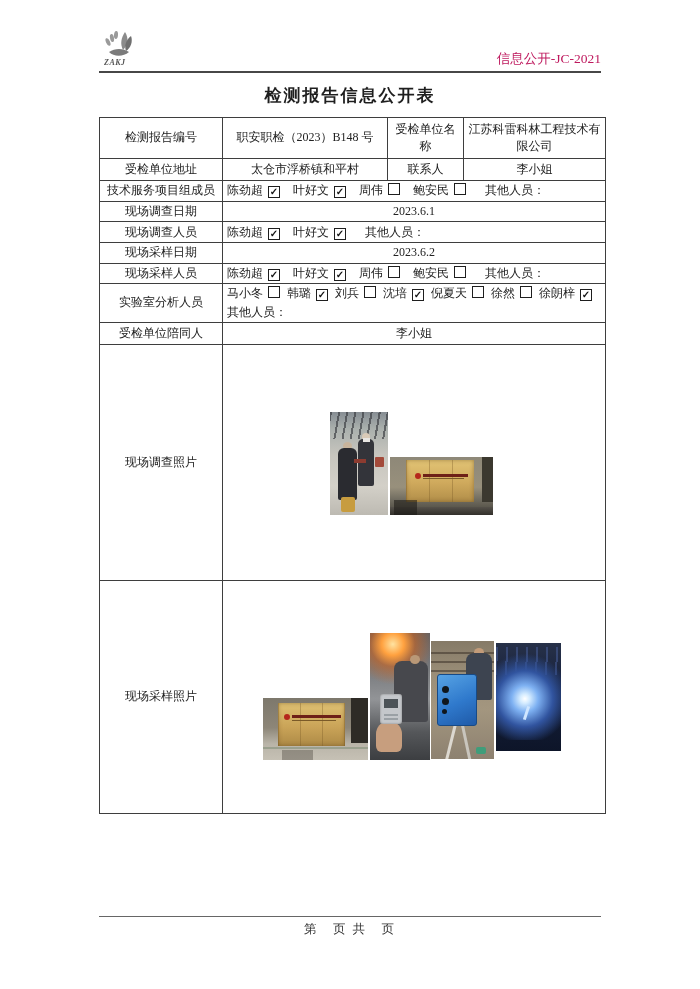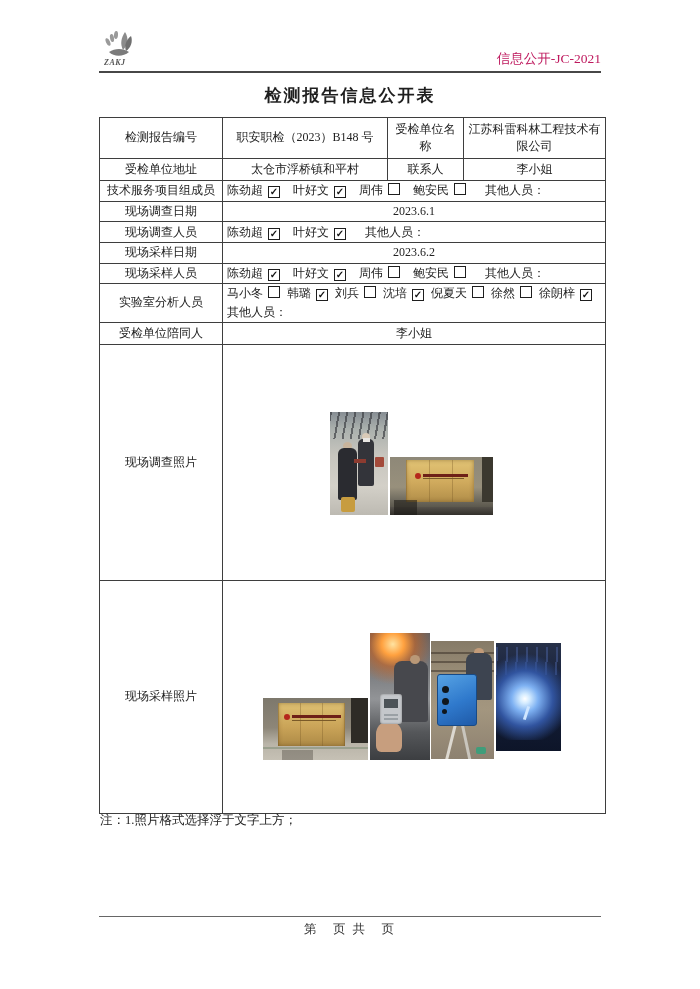--- a/index.html
+++ b/index.html
@@ -280,18 +280,17 @@
           <div class="photo photoF">
             <div class="abs pf-beams"></div>
             <div class="abs pf-glow"></div>
             <div class="abs pf-spark"></div>
           </div>
         </td>
       </tr>
     </tbody>
   </table>
 
-  <div class="note">注：1.照片格式选择浮于文字上方；</div>
 
   <div class="ftr-rule"></div>
   <div class="ftr-text">第　页 共　页</div>
 
 </div>
 
 </body></html>

